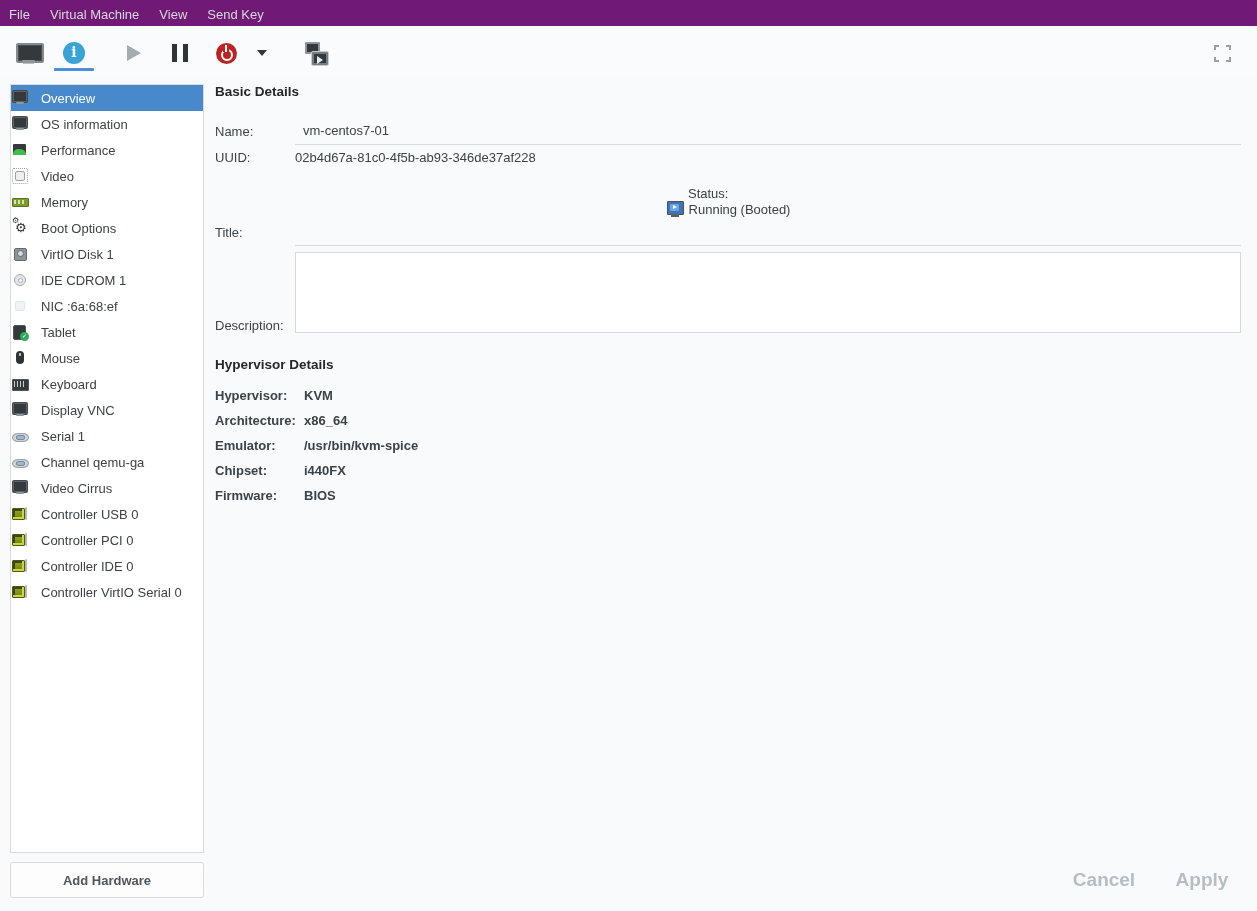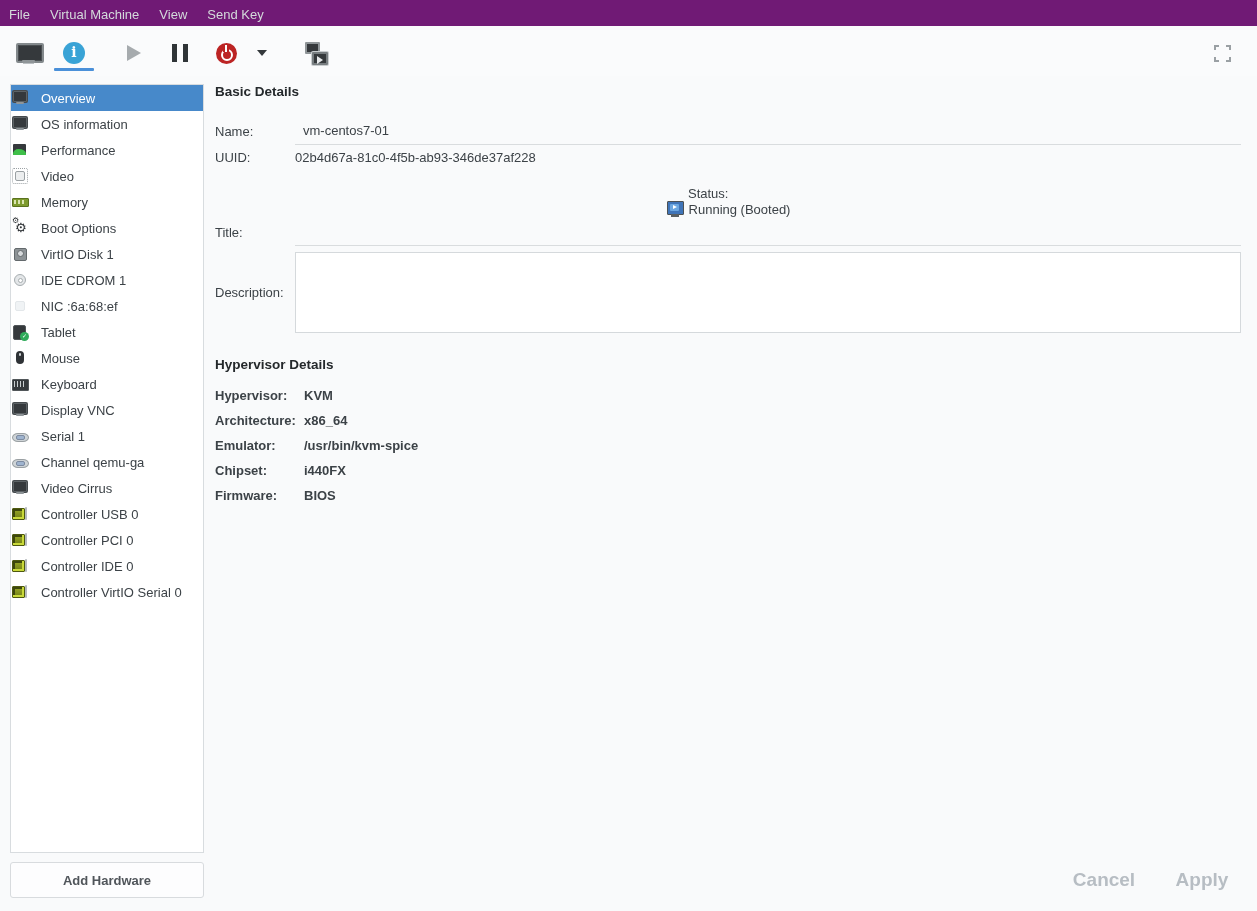--- a/index.html
+++ b/index.html
@@ -96,21 +96,21 @@
   
   .main { position:absolute; left:215px; top:84px; width:1026px; }
   .section-title { font-weight:bold; font-size:13.5px; color:#24282b; }
   .frow { display:flex; align-items:center; }
   .flabel { width:80px; flex:none; color:#3c4247; }
   .line-input { flex:1; border:none; border-bottom:1px solid #d9dcde; background:transparent; height:28px; padding:0 8px; font:13px "Liberation Sans","DejaVu Sans",sans-serif; color:#3c4247; outline:none; }
   .row-name { margin-top:18px; }
   .row-uuid { margin-top:0; height:20px;align-items:flex-end; }
   .row-status { margin-top:21px; height:20px;flex-direction:column; }
   .row-title { margin-top:12px; }
-  .row-desc { margin-top:6px; align-items:center; }
+  .row-desc { margin-top:6px; align-items:flex-end; }
   .desc-box { flex:1; height:81px; border:1px solid #d5d9dc; background:#fff; resize:none; font:13px "Liberation Sans","DejaVu Sans",sans-serif; color:#3c4247; padding:4px 6px; outline:none; }
   .status-wrap { display:flex; align-items:center; gap:4px; }
 
   .status-ic { position:relative; width:19px; height:17px; display:inline-block; }
   .status-ic::before { content:""; position:absolute; left:1px; top:0; width:15px; height:12px; background:#3f74b8; border:1.5px solid #4c5154; border-radius:1px; }
   .status-ic::after { content:""; position:absolute; left:5px; top:13px; width:8px; height:3px; background:#595f62; }
   .status-play { position:absolute; left:4px; top:2.5px; width:9px; height:7px; background:#6ba6e0; border-radius:1px; }
   .status-play::before { content:""; position:absolute; left:3px; top:1px; border-left:4px solid #fff; border-top:2.5px solid transparent; border-bottom:2.5px solid transparent; }
 
   .hyp-section { margin-top:24px; }

